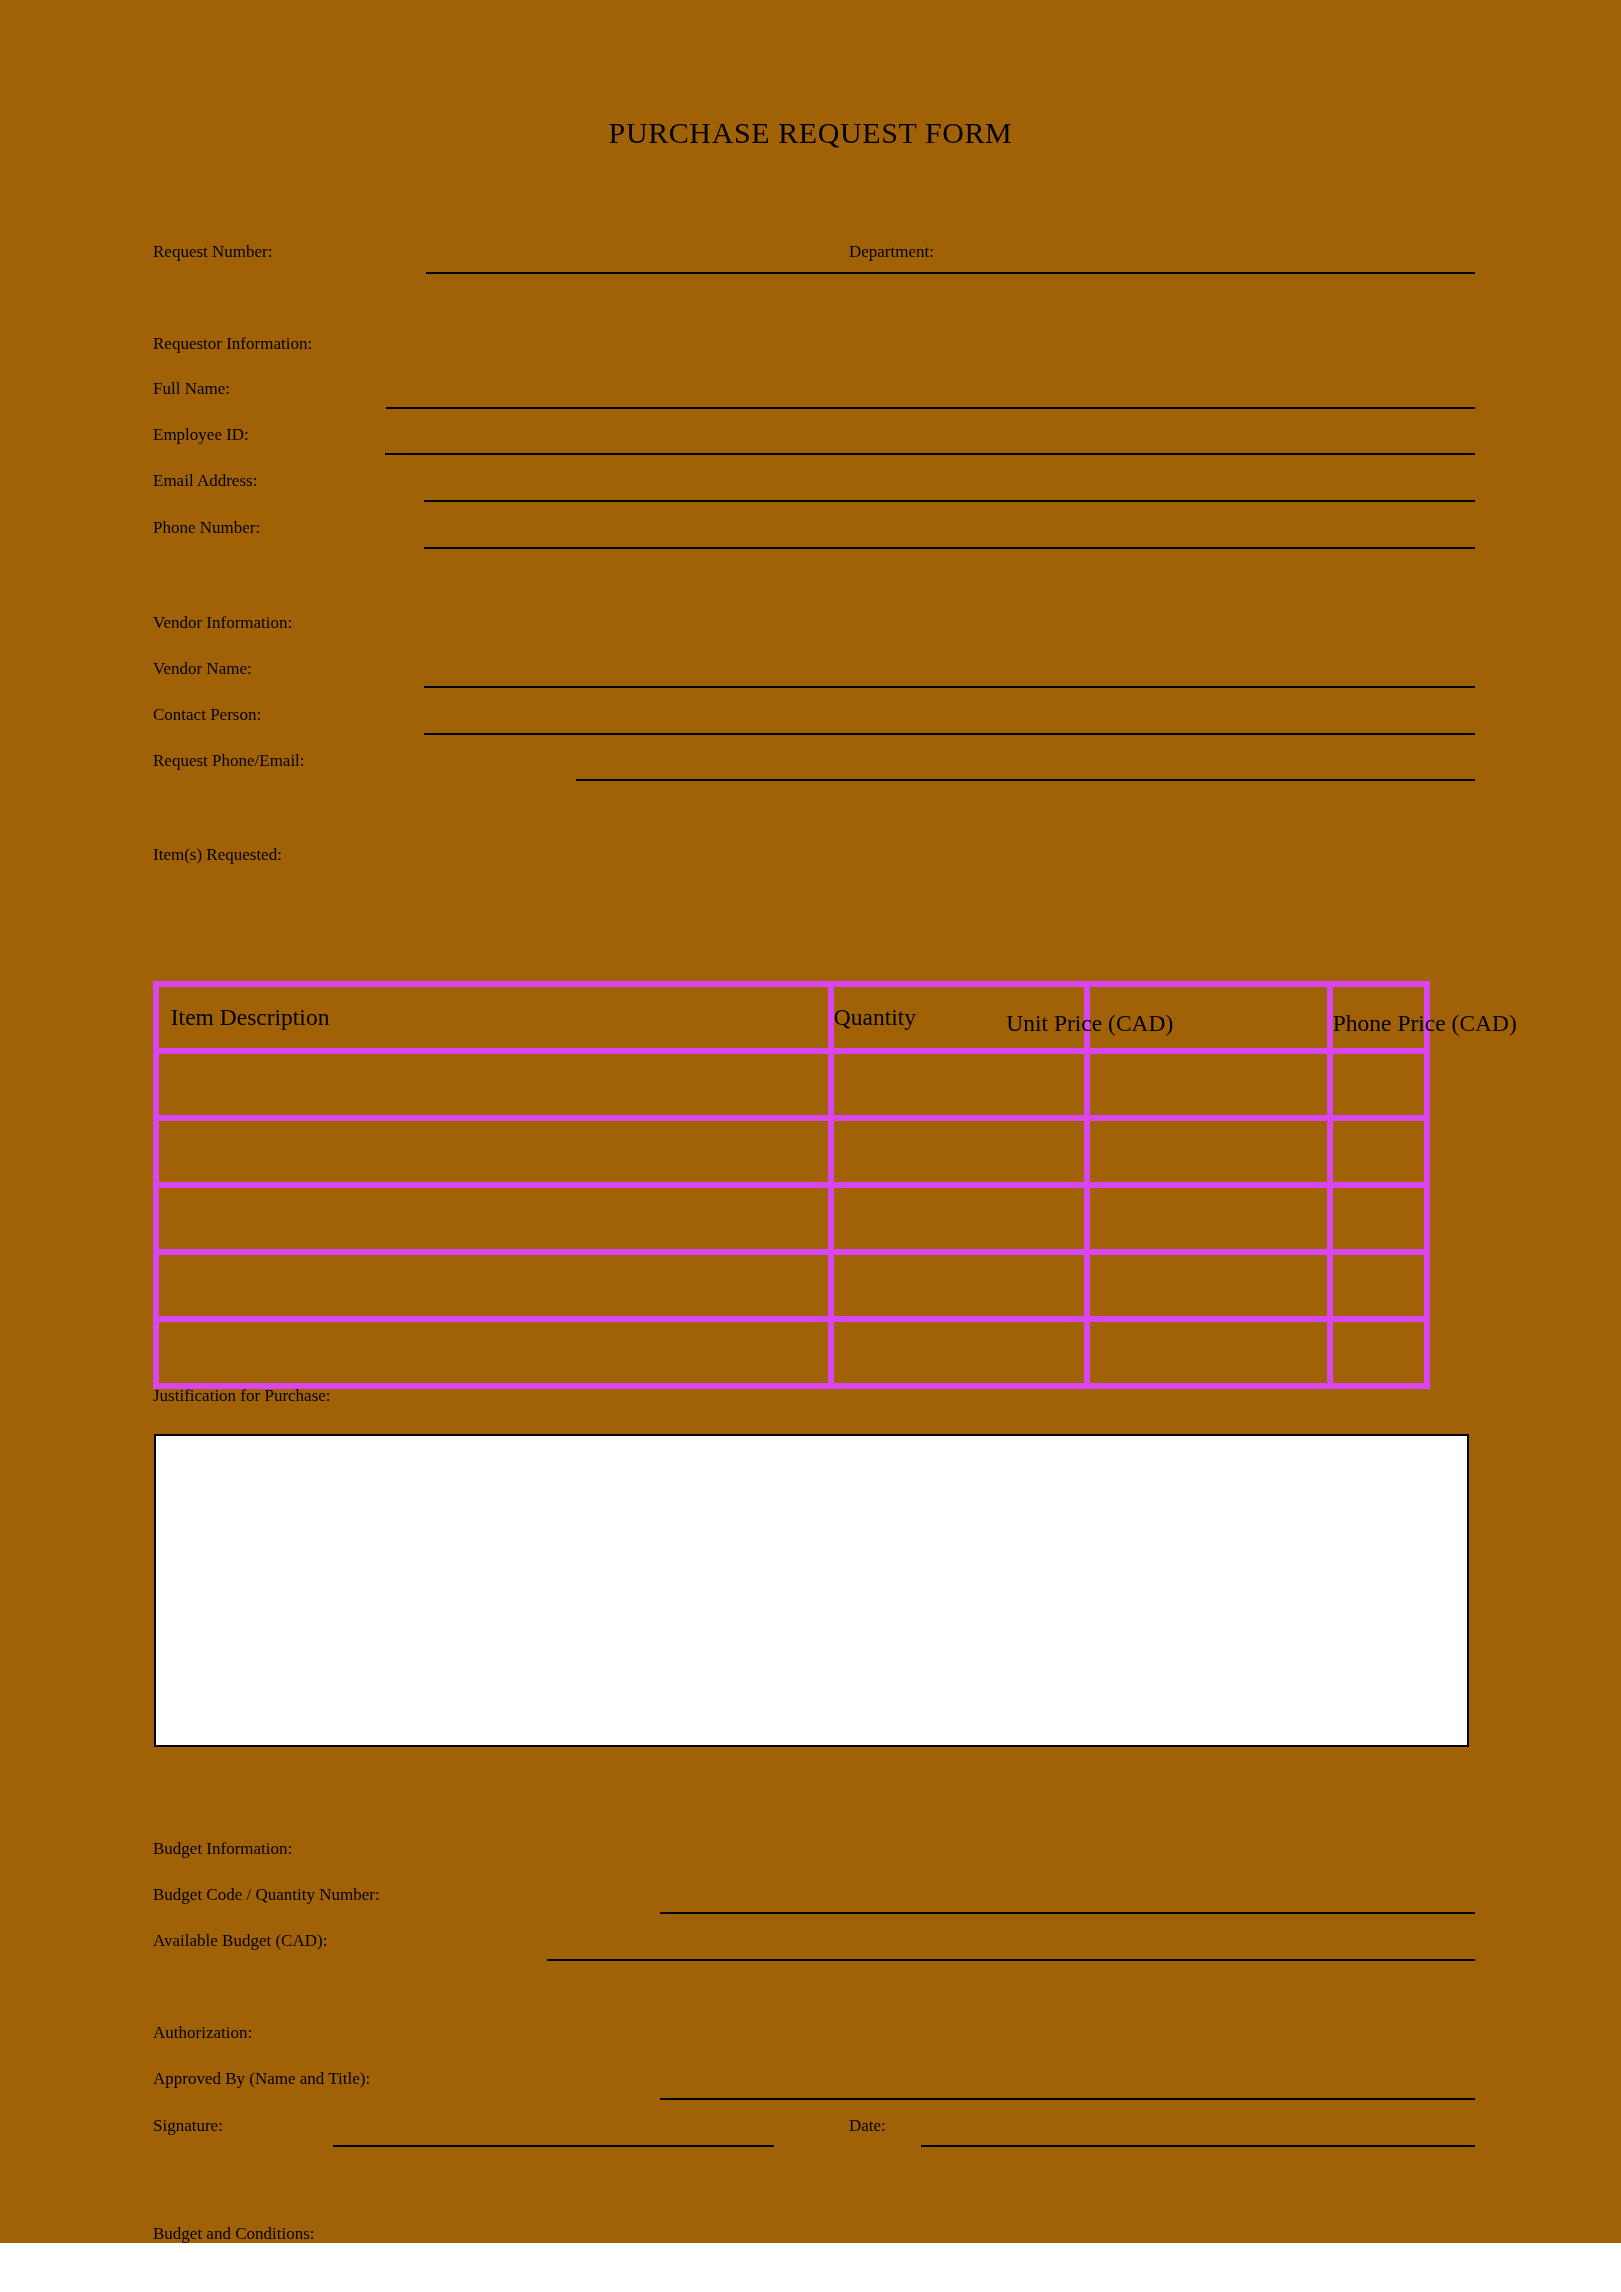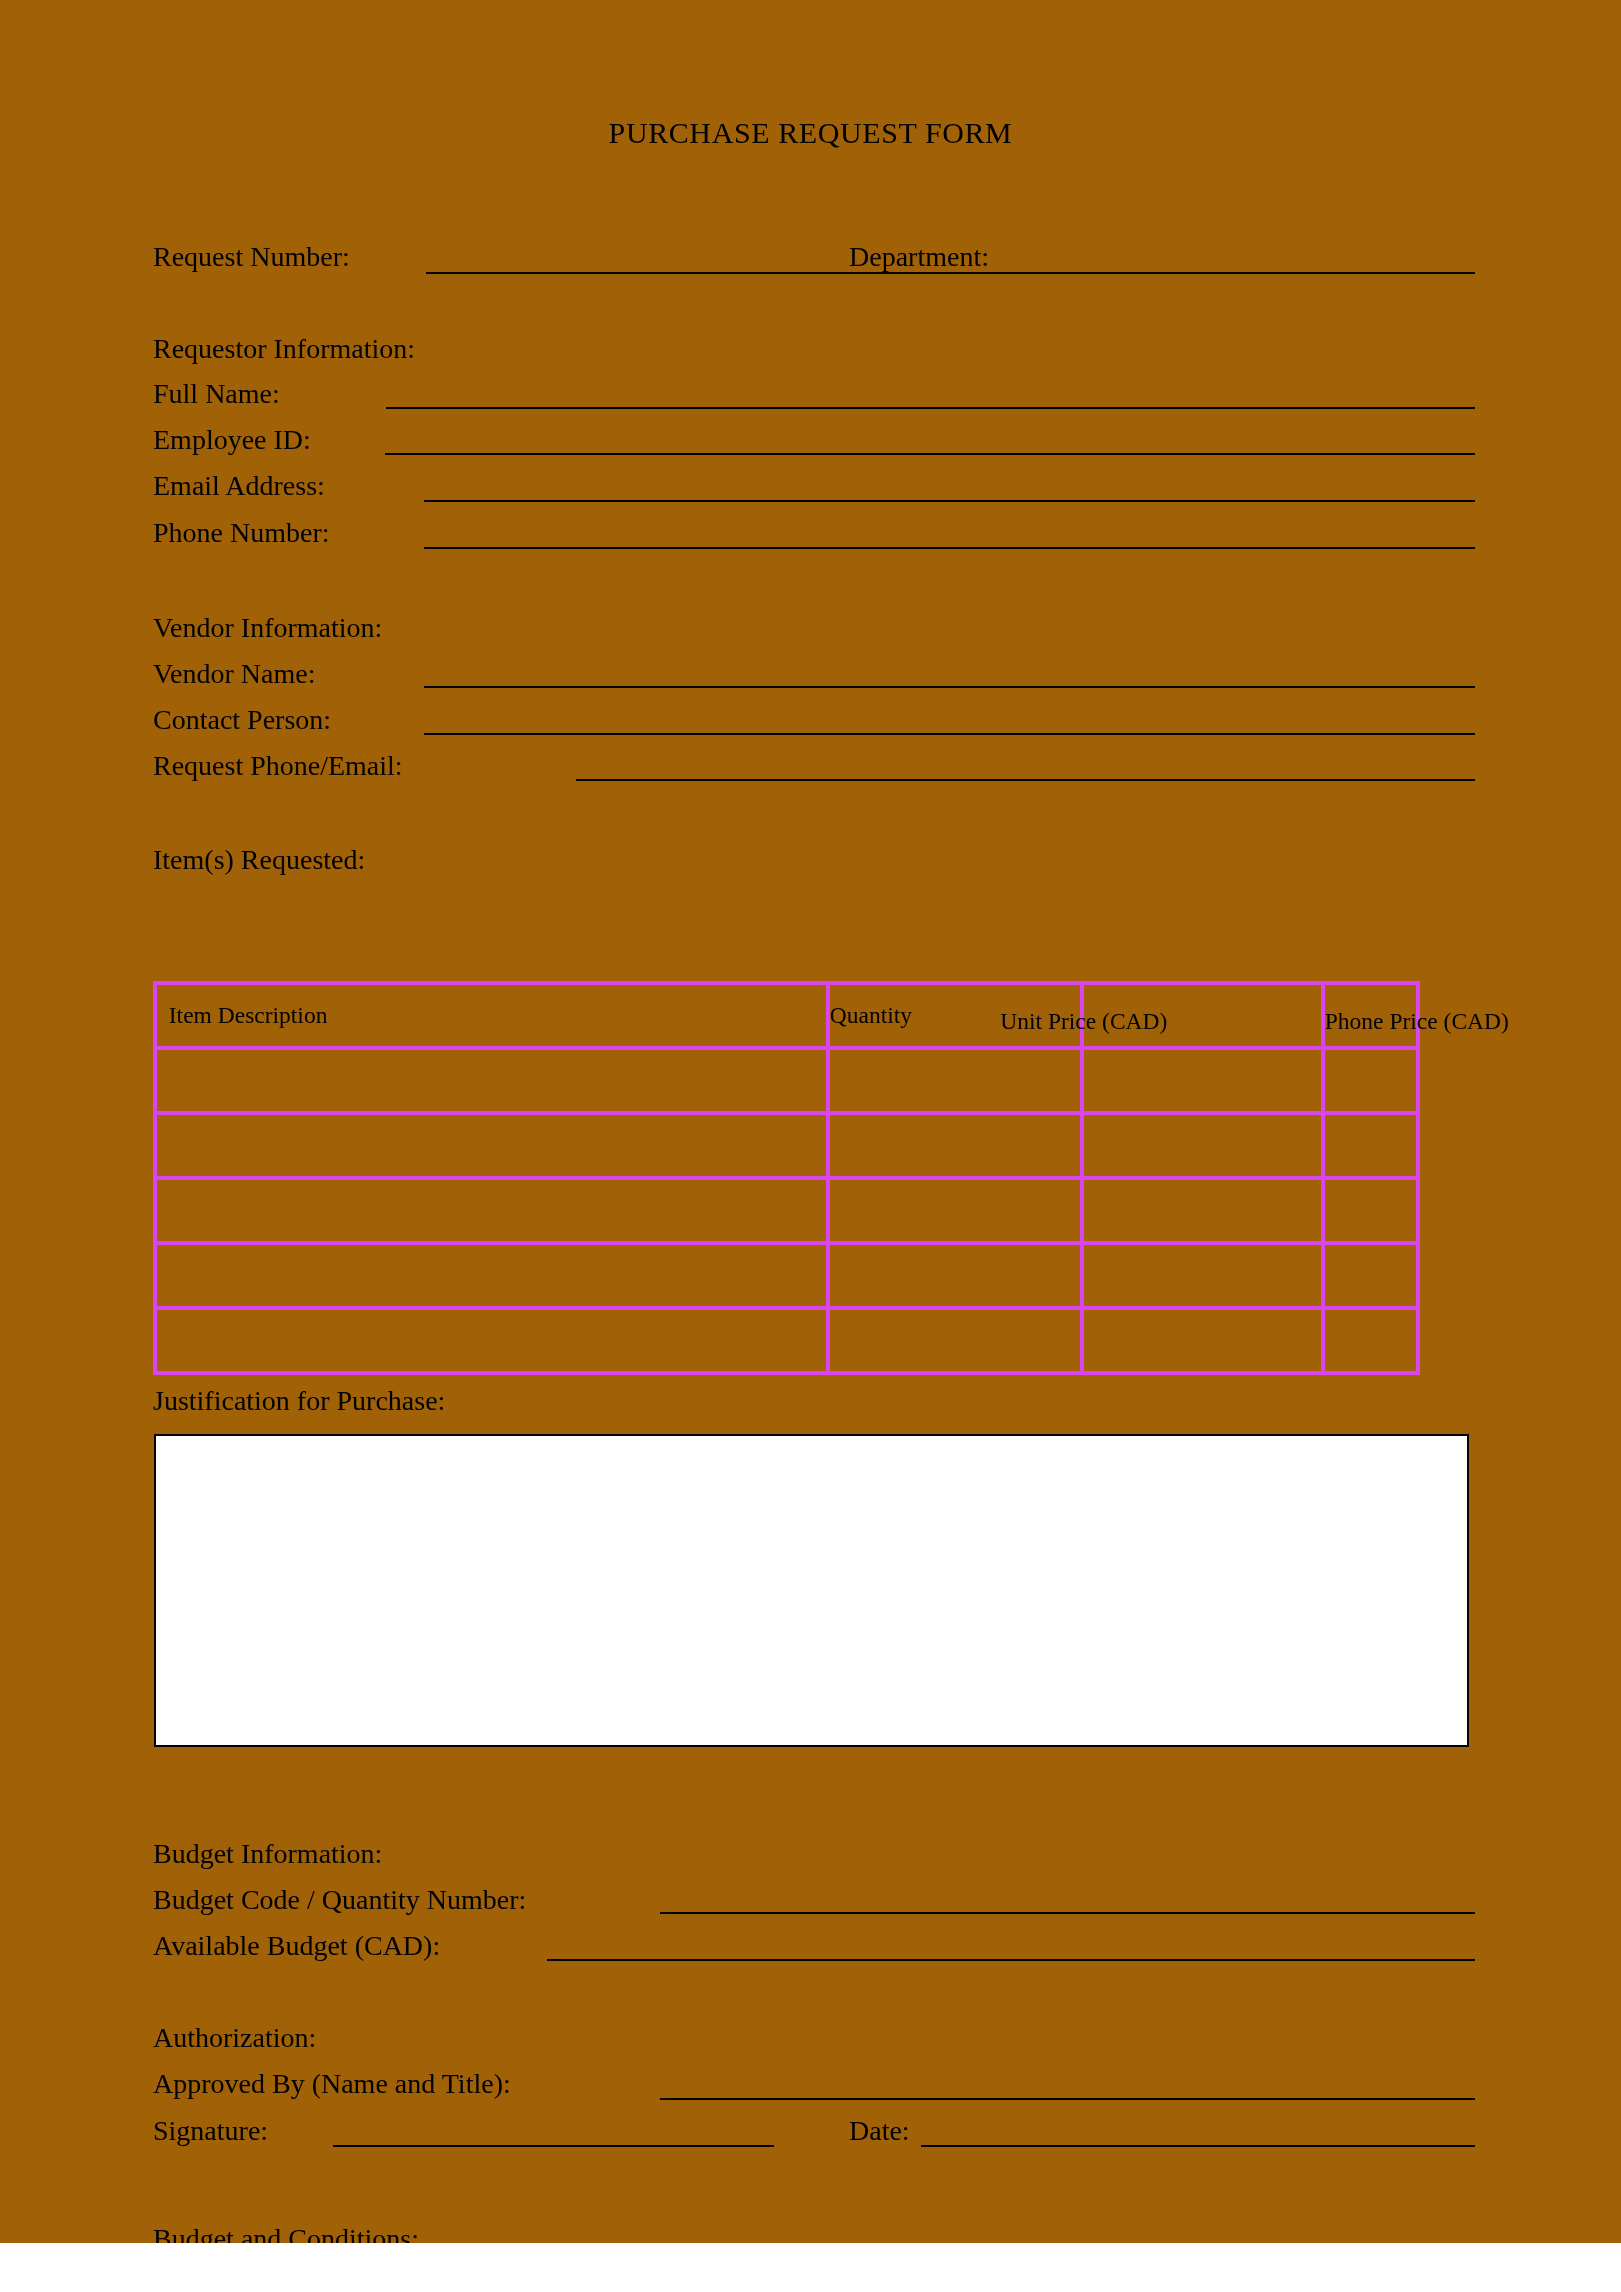--- a/index.html
+++ b/index.html
@@ -27,41 +27,41 @@
     top: 116px;
     width: 1621px;
     text-align: center;
     font-size: 30px;
     letter-spacing: 0.6px;
     white-space: nowrap;
   }
 
   
   .label {
-    font-size: 28px;
+    font-size: 17px;
     white-space: nowrap;
     line-height: 1;
   }
 
   
   .rule {
     height: 0;
     border-bottom: 2.9px solid #000000;
   }
 
   
   .items-table {
     left: 153px;
     top: 981px;
     width: 1235px;
     border-collapse: collapse;
     table-layout: fixed;
   }
   .items-table td {
-    border: 4px solid #d946ef;
+    border: 6px solid #d946ef;
     padding: 0;
     vertical-align: middle;
   }
   .items-table .hdr-row td {
     height: 61px;
     font-size: 23.5px;
     text-align: left;
     overflow: visible;
     white-space: nowrap;
   }

